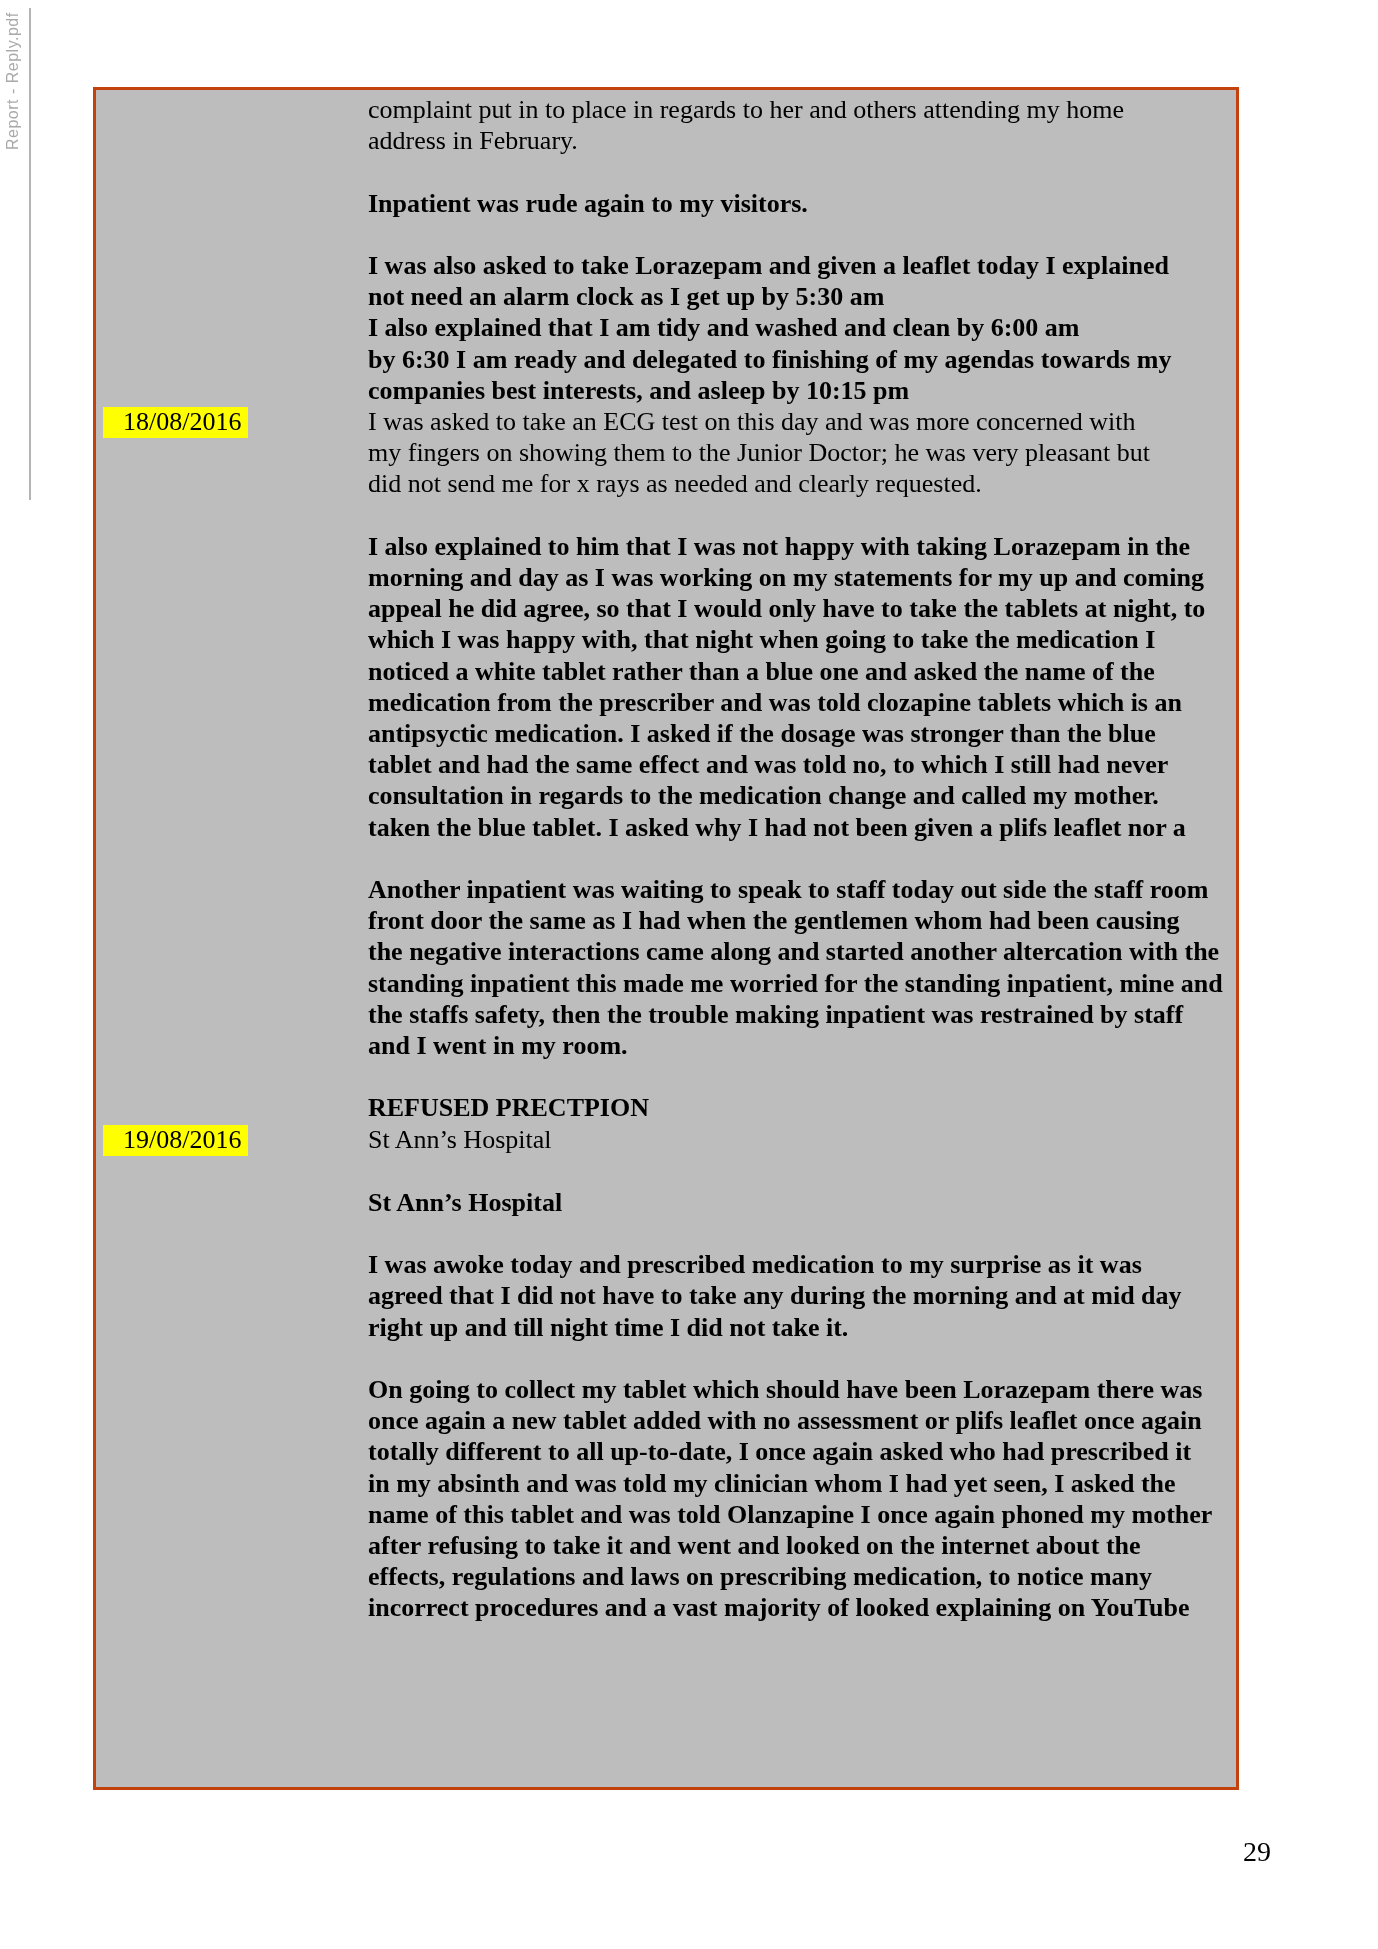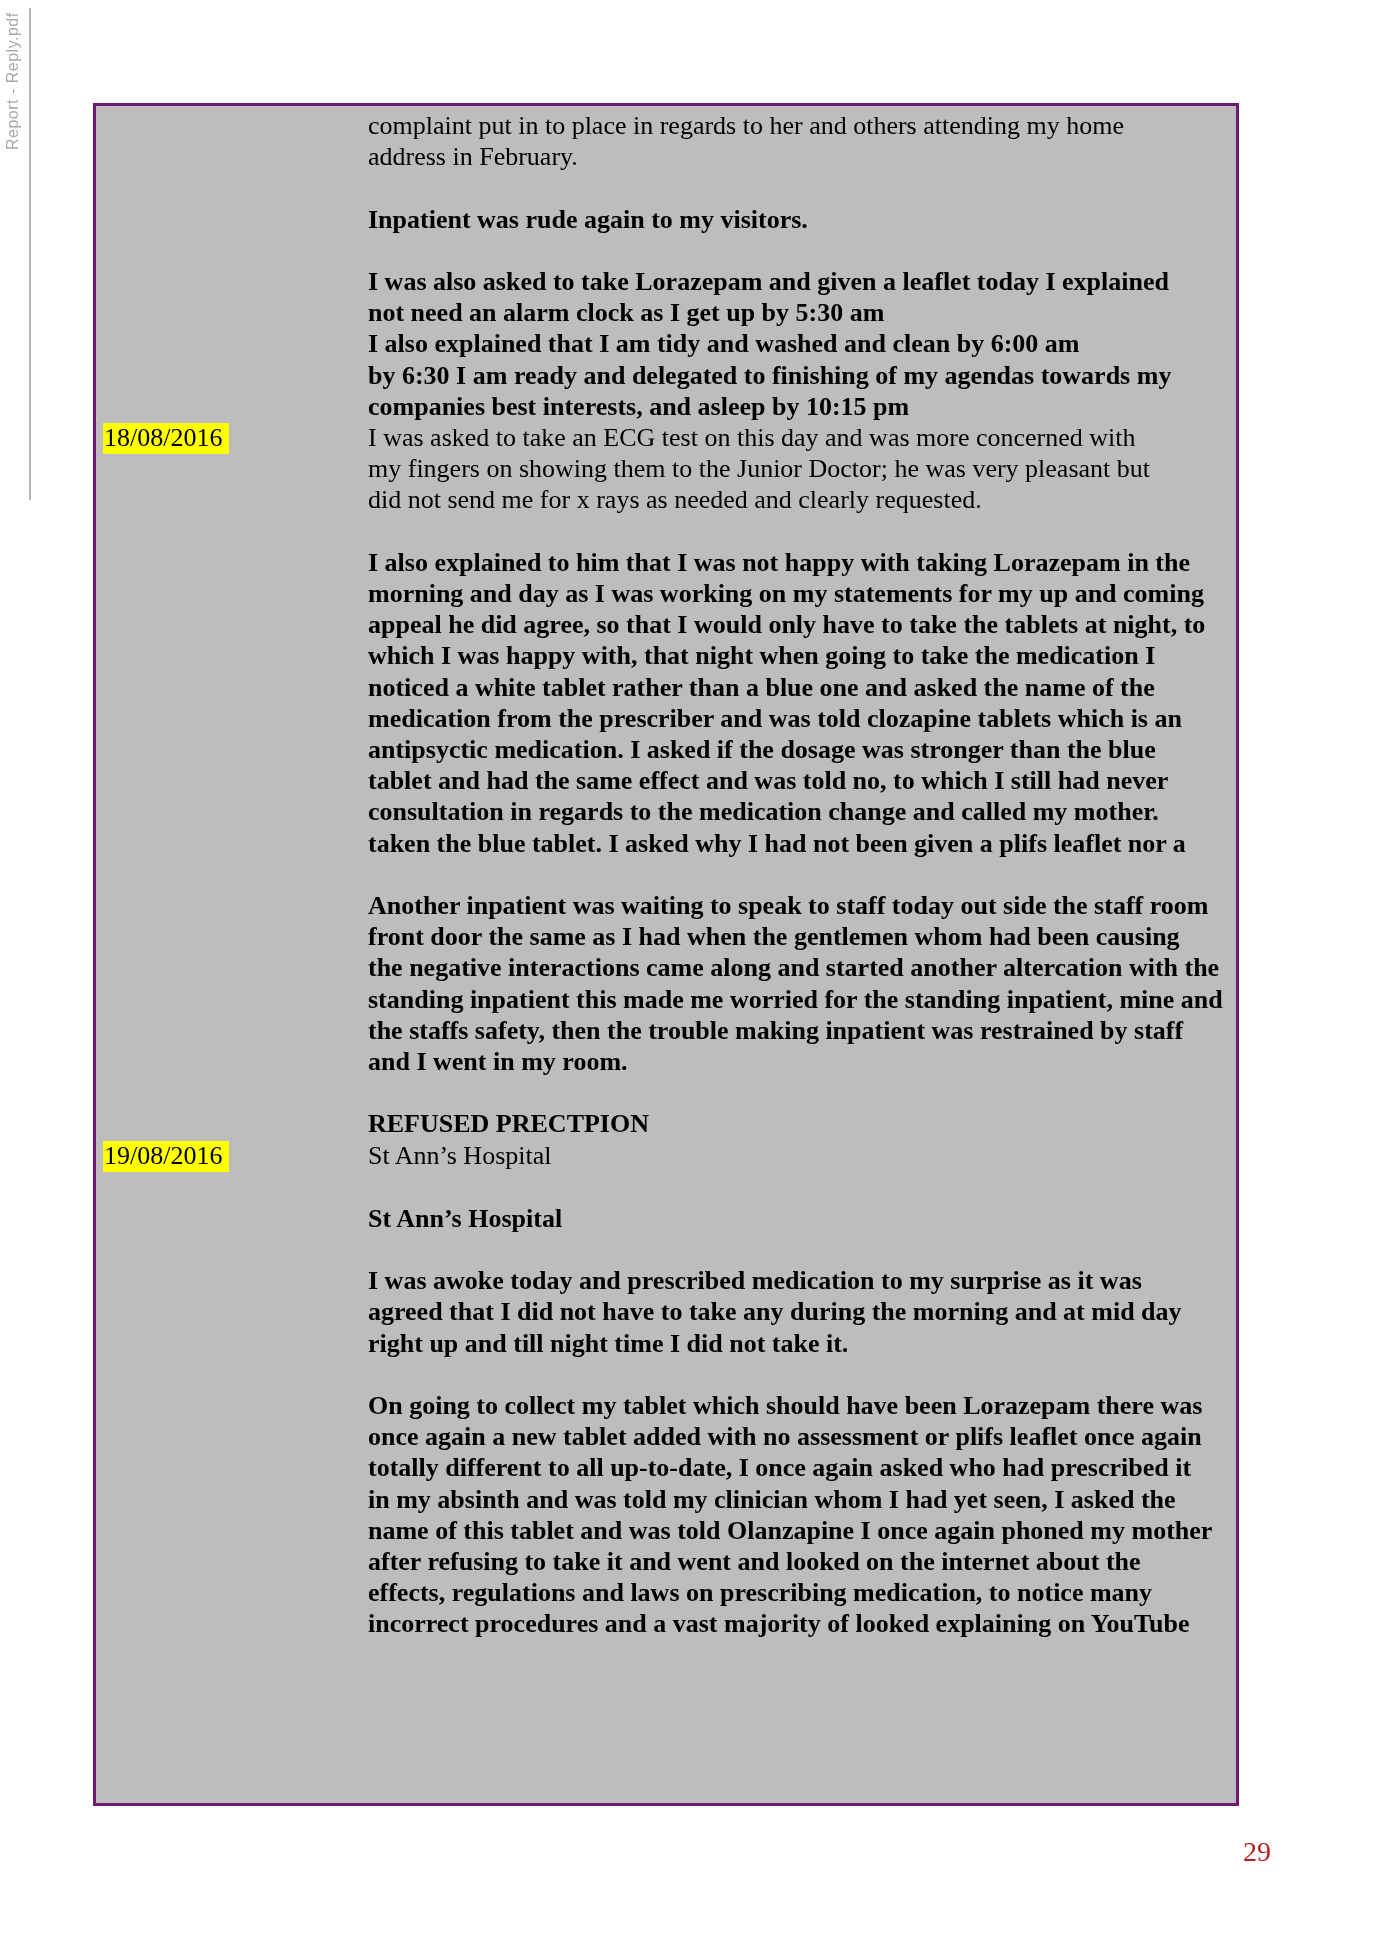--- a/index.html
+++ b/index.html
@@ -35,25 +35,25 @@
     top: 8px;
     width: 2px;
     height: 492px;
     background: #b4b4b4;
   }
 
   
   .doc-box {
     position: absolute;
     left: 93px;
-    top: 103px;
+    top: 87px;
     width: 1140px;
     height: 1693px;
     background: #bdbdbd;
-    border: 3px solid #701a75;
+    border: 3px solid #c2410c;
     box-sizing: content-box;
     overflow: hidden;
     padding-top: 4px;
   }
 
   .section {
     display: flex;
     align-items: flex-start;
   }
   .section.gap {
@@ -69,34 +69,34 @@
   }
   .line {
     font-size: 26px;
     line-height: 31.2px;
     white-space: nowrap;
   }
   .date-highlight {
     display: inline-block;
     margin-left: 7px;
     margin-top: 1px;
-    padding: 0 7px 1px 1px;
+    padding: 0 7px 1px 20px;
     background: #ffff00;
     font-size: 26px;
     line-height: 30px;
     color: #000000;
   }
 
   .page-number {
     position: absolute;
     left: 1243px;
     top: 1836px;
     font-size: 28px;
     line-height: 32px;
-    color: #b91c1c;
+    color: #000000;
   }
 </style>
 </head>
 <body>
 
 <div class="sidebar-filename">Report - Reply.pdf</div>
 <div class="sidebar-rule"></div>
 
 <div class="doc-box">
   <div>

